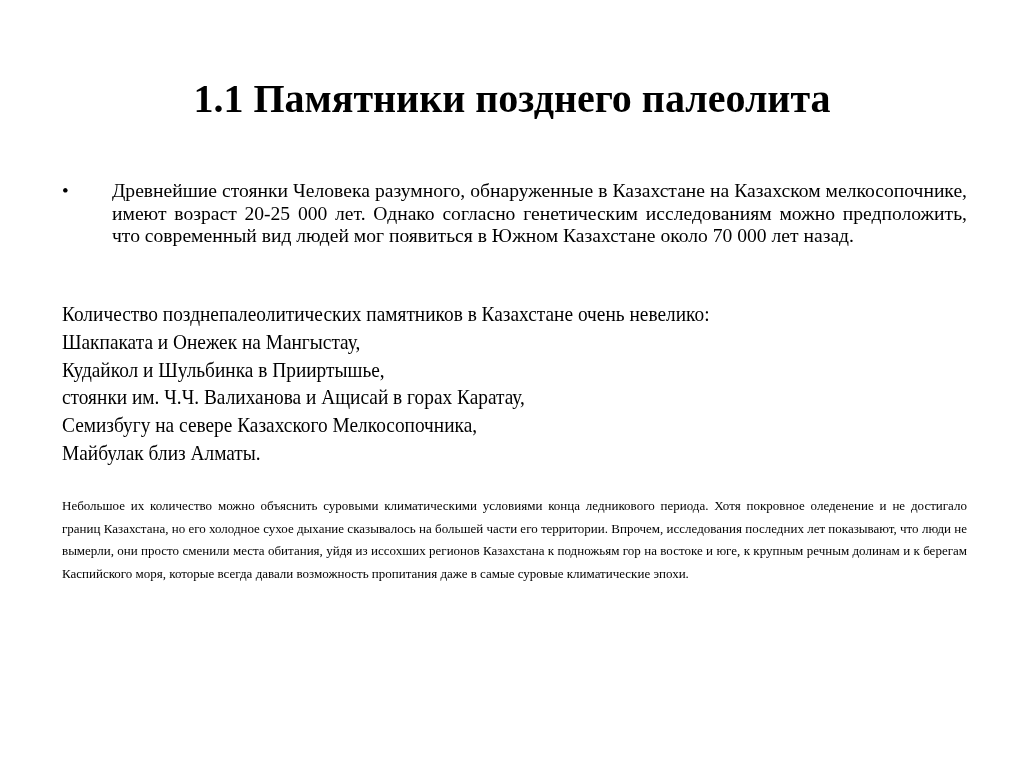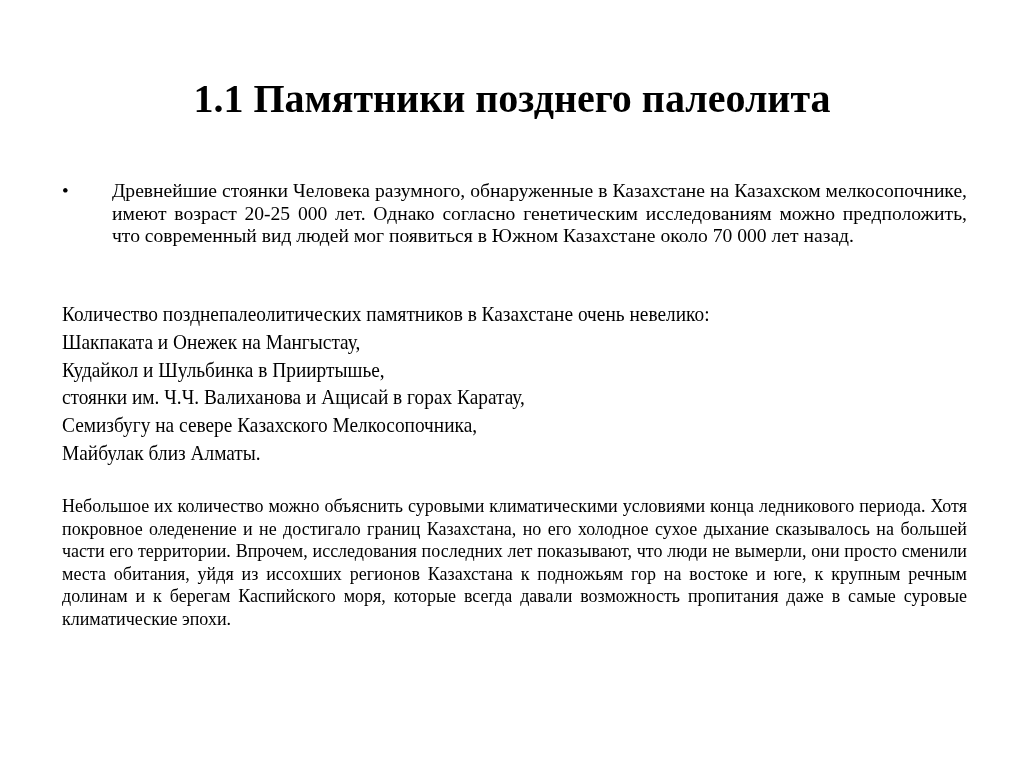--- a/index.html
+++ b/index.html
@@ -57,21 +57,21 @@
     .list-line {
       font-size: 22px;
       line-height: 27.8px;
       white-space: nowrap;
     }
     .paragraph-block {
       position: absolute;
       top: 495px;
       left: 62px;
       width: 905px;
-      font-size: 18px;
+      font-size: 13px;
       line-height: 22.5px;
       text-align: justify;
       text-align-last: left;
     }
   </style>
 </head>
 <body>
 
 <h1 class="slide-title">1.1 Памятники позднего палеолита</h1>
 

